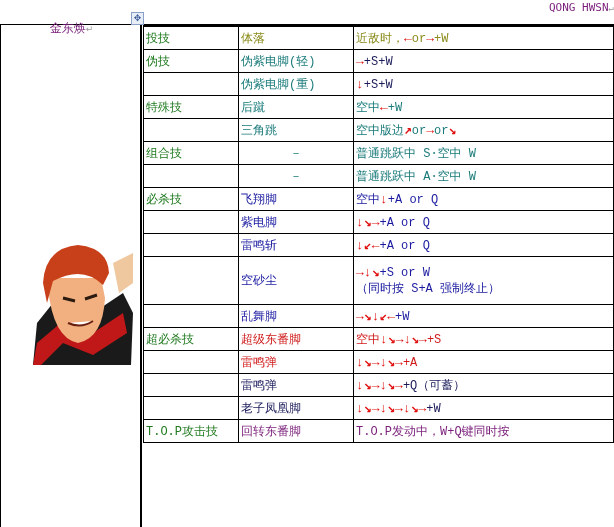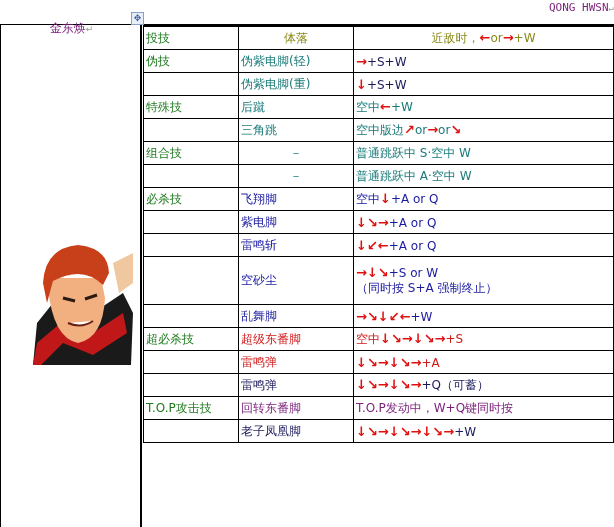--- a/index.html
+++ b/index.html
@@ -8,29 +8,29 @@
   .hdr { position:absolute; left:0; top:0; width:614px; height:24px; border-bottom:1px solid #000; }
   .hdr-left { position:absolute; left:0; top:16px; width:143px; height:24px; border-right:1px solid #000;
               text-align:center; line-height:24px; color:#7a1f7a; }
   .hdr-right { position:absolute; left:144px; top:0; width:470px; height:24px; text-align:right; line-height:16px;
                color:#7a1f7a; font-family:"DejaVu Sans Mono", monospace; font-size:11px; }
   .move-handle { position:absolute; left:131px; top:12px; width:11px; height:11px; border:1px solid #8aa0c8;
                  background:#e8eef8; color:#3a5a9a; font-size:9px; line-height:11px; text-align:center; }
   .portrait-col { position:absolute; left:0; top:25px; width:142px; height:502px; border-right:2px solid #000;
                   border-left:1px solid #000; box-sizing:border-box; }
   .portrait { position:absolute; left:22px; top:218px; width:110px; height:122px; }
-  table.moves { position:absolute; left:143px; top:25px; border-collapse:collapse; }
+  table.moves { position:absolute; left:143px; top:25px; border-collapse:collapse;font-family:Liberation Mono, monospace; }
   table.moves td { border:1px solid #000; padding:0 2px; height:22px; font-size:12px; white-space:nowrap;
                    vertical-align:middle; }
   table.moves tr:first-child td { border-top:2px solid #000; }
   td.c1 { width:90px; color:#1f7a1f; }
   td.c2 { width:110px; }
   td.c3 { width:255px; }
   .pm { color:#9a9a9a; font-size:9px; }
-  .ol { color:#8a8a1a;text-align:center; } .teal { color:#1a7a7a; } .blue { color:#1a1aa0; }
+  .ol { color:#8a8a1a; } .teal { color:#1a7a7a; } .blue { color:#1a1aa0; }
   .red { color:#d01a1a; } .dk { color:#1a1a5a; } .purple { color:#7a1f7a; }
   .arr { color:#e01010; font-weight:bold; font-size:13px; }
   .dash { display:inline-block; width:100%; text-align:center; }
 </style>
 </head>
 <body>
 
 <div class="hdr">
   <div class="hdr-left"><span>金东焕</span><span class="pm">↵</span></div>
   <div class="move-handle">✥</div>
@@ -120,23 +120,23 @@
         <td class="c1"><span></span></td>
         <td class="c2 red"><span>雷鸣弹</span></td>
         <td class="c3 red"><span><span class="arr">↓</span><span class="arr">↘</span><span class="arr">→</span><span class="arr">↓</span><span class="arr">↘</span><span class="arr">→</span>+A</span></td>
       </tr>
       <tr>
         <td class="c1"><span></span></td>
         <td class="c2 dk"><span>雷鸣弹</span></td>
         <td class="c3 dk"><span><span class="arr">↓</span><span class="arr">↘</span><span class="arr">→</span><span class="arr">↓</span><span class="arr">↘</span><span class="arr">→</span>+Q（可蓄）</span></td>
       </tr>
       <tr>
+        <td class="c1"><span></span></td>
+        <td class="c2 dk"><span>老子凤凰脚</span></td>
+        <td class="c3 dk"><span><span class="arr">↓</span><span class="arr">↘</span><span class="arr">→</span><span class="arr">↓</span><span class="arr">↘</span><span class="arr">→</span><span class="arr">↓</span><span class="arr">↘</span><span class="arr">→</span>+W</span></td>
+      </tr>
+      <tr>
         <td class="c1"><span>T.O.P攻击技</span></td>
         <td class="c2 purple"><span>回转东番脚</span></td>
         <td class="c3 purple"><span>T.O.P发动中，W+Q键同时按</span></td>
-      </tr>
-      <tr>
-        <td class="c1"><span></span></td>
-        <td class="c2 dk"><span>老子凤凰脚</span></td>
-        <td class="c3 dk"><span><span class="arr">↓</span><span class="arr">↘</span><span class="arr">→</span><span class="arr">↓</span><span class="arr">↘</span><span class="arr">→</span><span class="arr">↓</span><span class="arr">↘</span><span class="arr">→</span>+W</span></td>
       </tr>
     </tbody>
 </table>
 
 </body></html>

